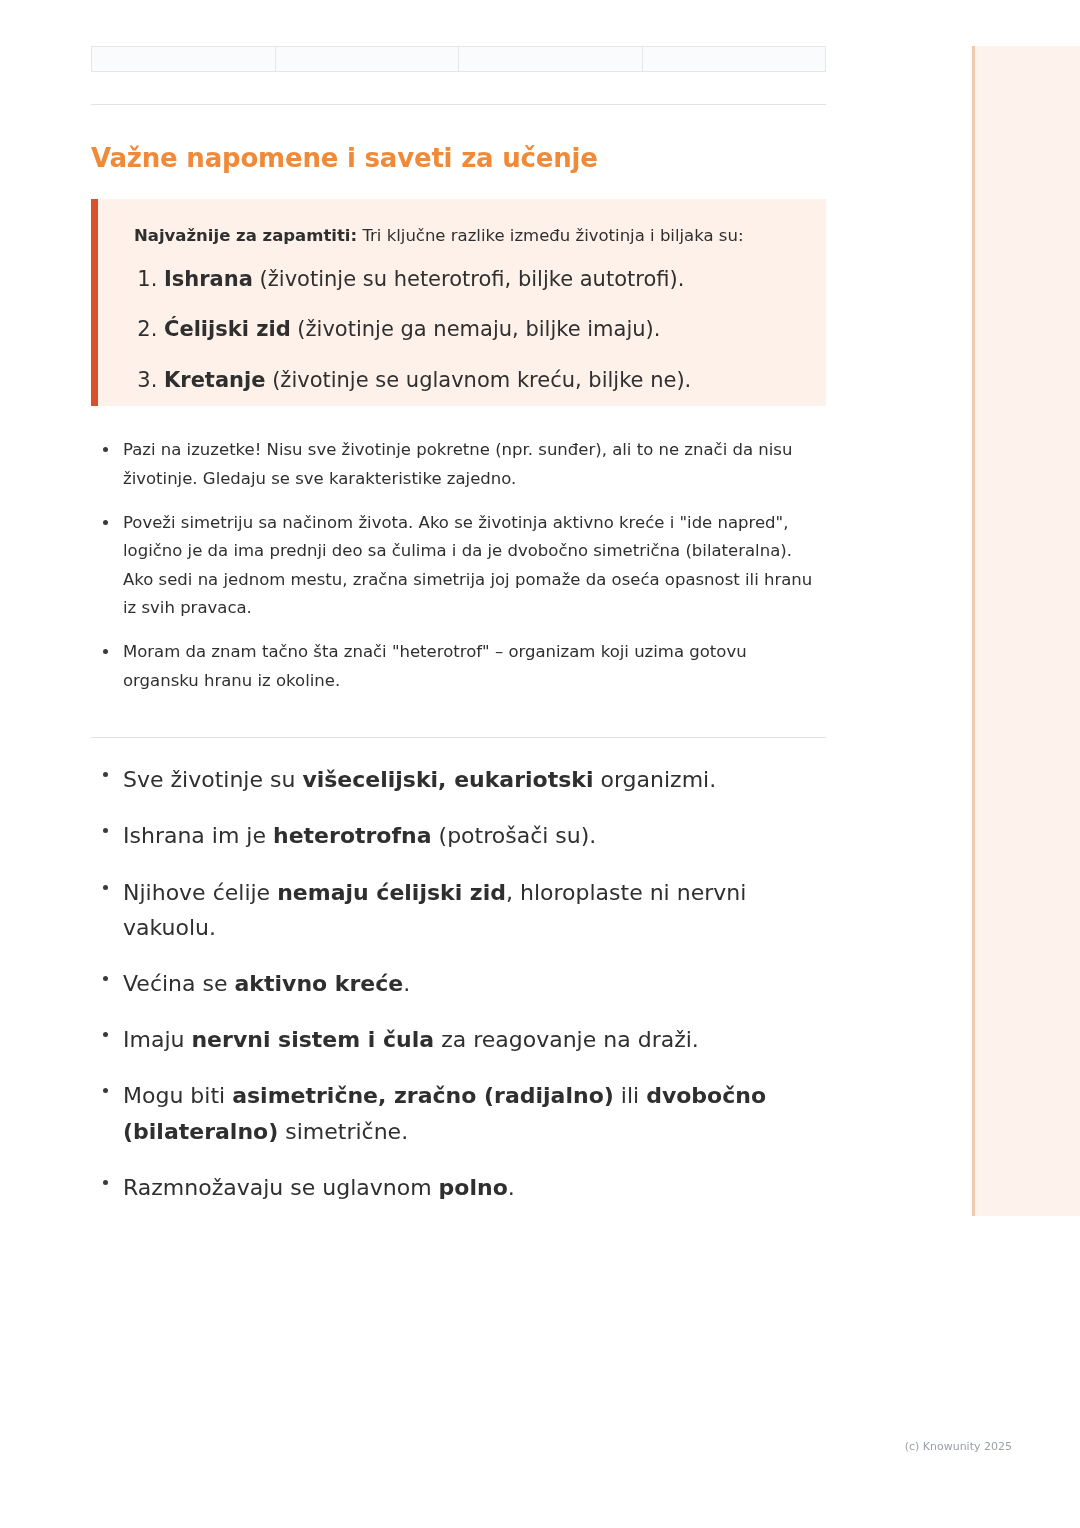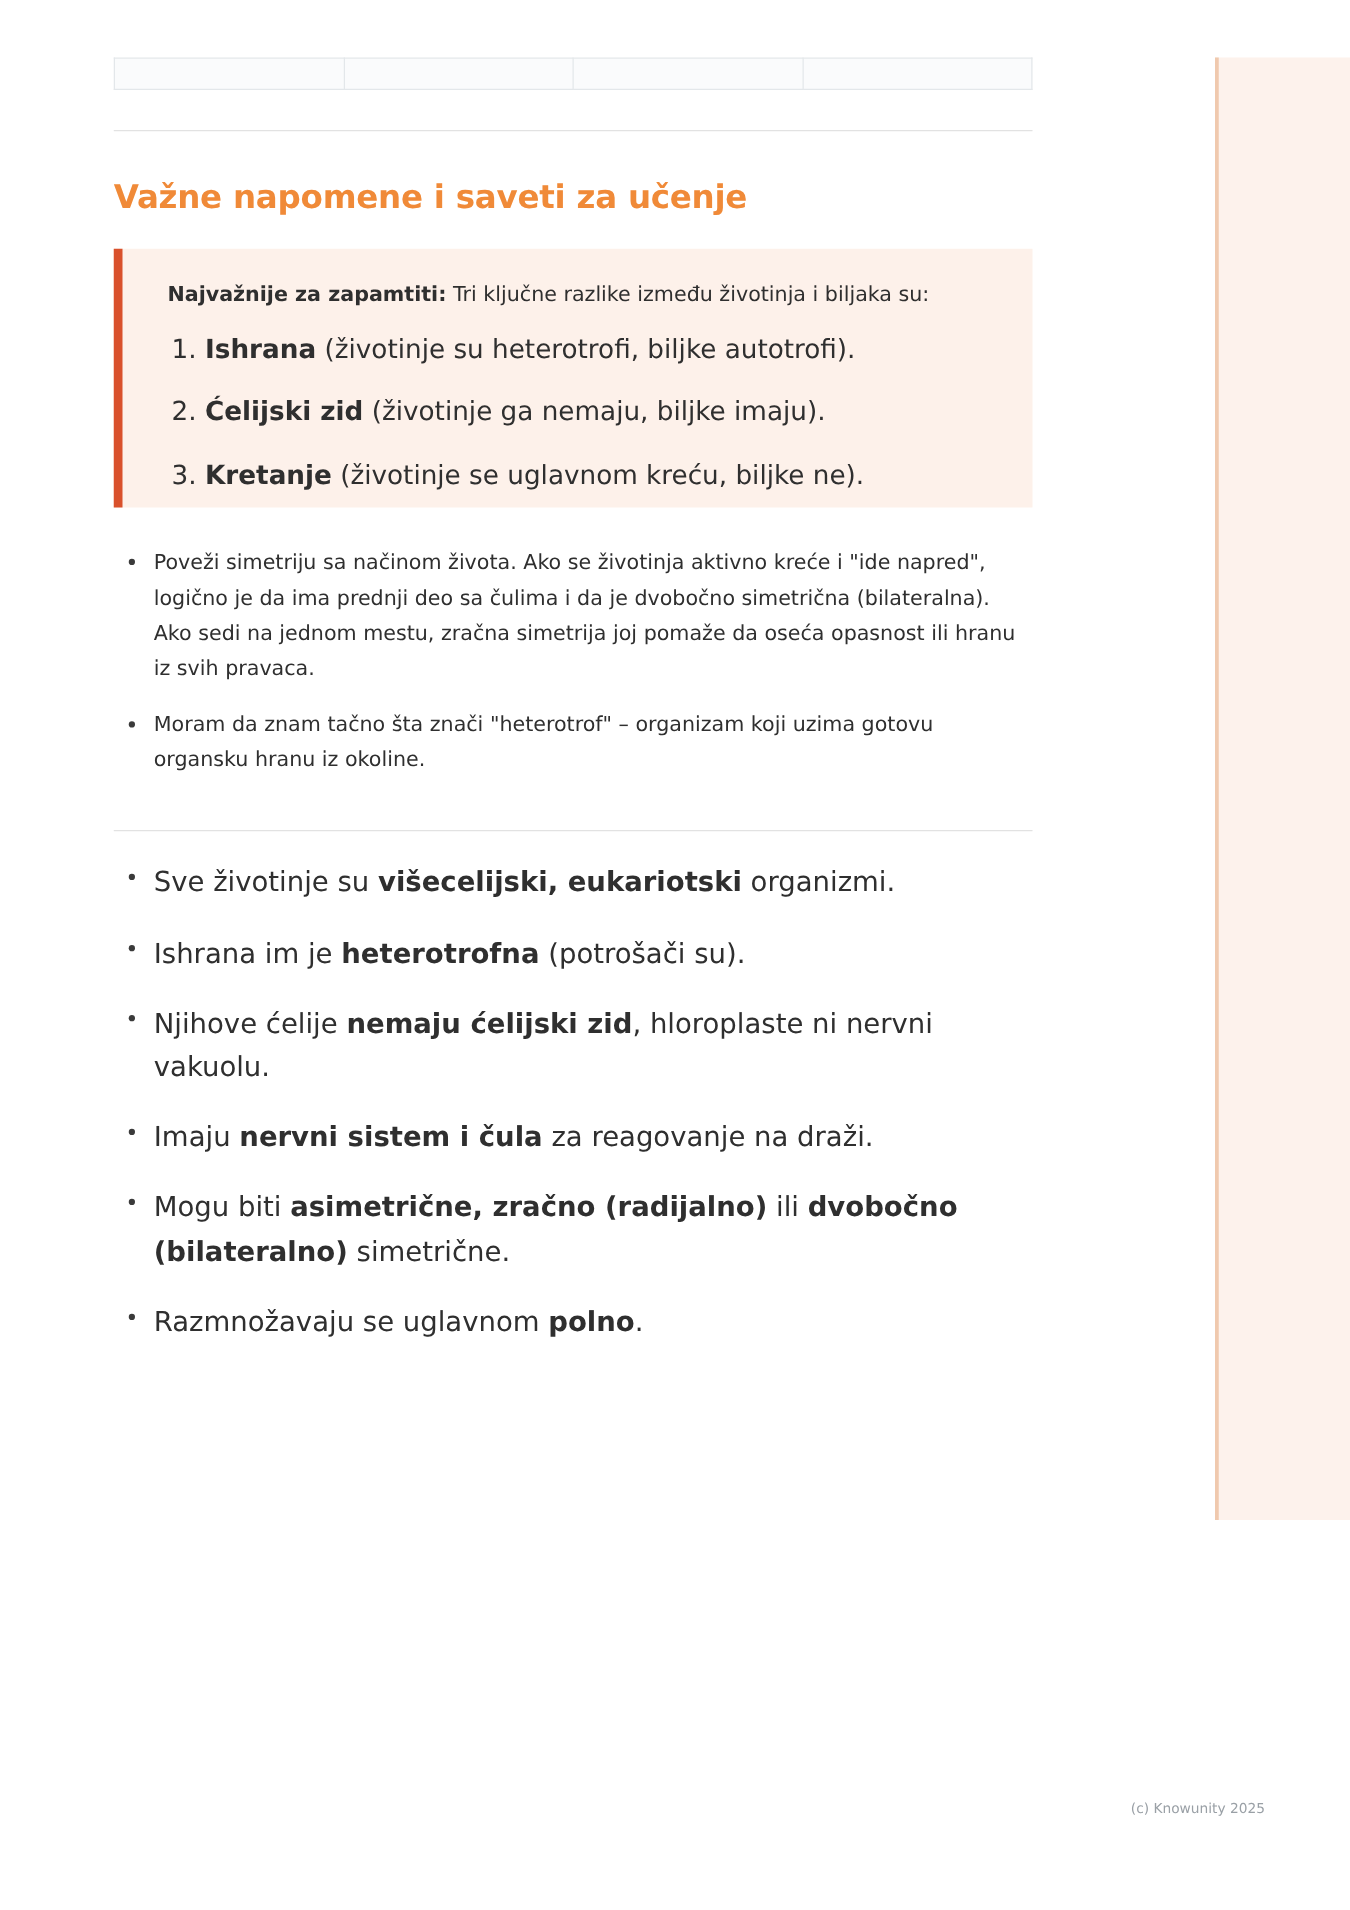--- a/index.html
+++ b/index.html
@@ -195,38 +195,42 @@
         <li>
           <b>Ćelijski zid</b><span> (životinje ga nemaju, biljke imaju).</span>
         </li>
         <li>
           <b>Kretanje</b><span> (životinje se uglavnom kreću, biljke ne).</span>
         </li>
       </ol>
     </div>
 
     <ul class="bullets">
+      <li>Pazi na izuzetke! Nisu sve životinje pokretne (npr. sunđer), ali to ne znači da nisu životinje. Gledaju se sve karakteristike zajedno.</li>
       <li>Poveži simetriju sa načinom života. Ako se životinja aktivno kreće i "ide napred", logično je da ima prednji deo sa čulima i da je dvobočno simetrična (bilateralna). Ako sedi na jednom mestu, zračna simetrija joj pomaže da oseća opasnost ili hranu iz svih pravaca.</li>
       <li>Moram da znam tačno šta znači "heterotrof" – organizam koji uzima gotovu organsku hranu iz okoline.</li>
     </ul>
 
     <div class="divider2"></div>
 
 
     <ul class="summary">
       <li>
         <span>Sve životinje su </span><b>višecelijski, eukariotski</b><span> organizmi.</span>
       </li>
       <li>
         <span>Ishrana im je </span><b>heterotrofna</b><span> (potrošači su).</span>
       </li>
       <li>
         <span>Njihove ćelije </span><b>nemaju ćelijski zid</b><span>, hloroplaste ni nervni vakuolu.</span>
       </li>
       <li>
+        <span>Većina se </span><b>aktivno kreće</b><span>.</span>
+      </li>
+      <li>
         <span>Imaju </span><b>nervni sistem i čula</b><span> za reagovanje na draži.</span>
       </li>
       <li>
         <span>Mogu biti </span><b>asimetrične, zračno (radijalno)</b><span> ili </span><b>dvobočno (bilateralno)</b><span> simetrične.</span>
       </li>
       <li>
         <span>Razmnožavaju se uglavnom </span><b>polno</b><span>.</span>
       </li>
     </ul>
 

